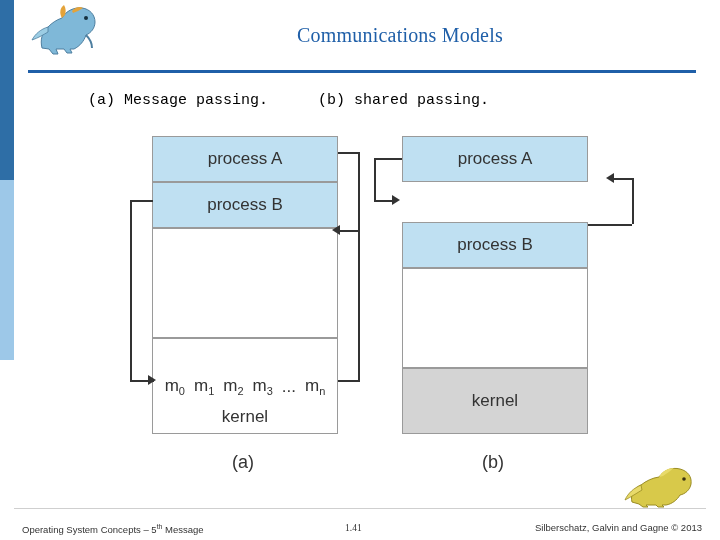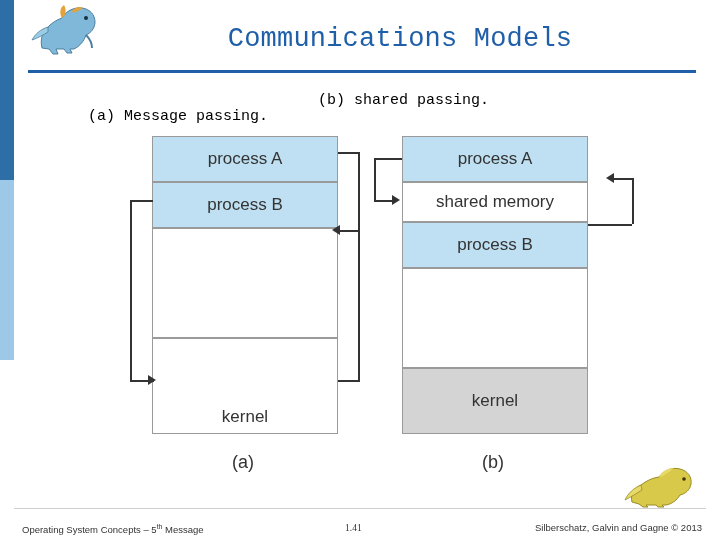--- a/index.html
+++ b/index.html
@@ -50,23 +50,23 @@
     height: 56px;
   }
 
   
   .title {
     position: absolute;
     left: 120px;
     top: 24px;
     width: 560px;
     text-align: center;
-    font-size: 27px;
+    font-size: 20px;
     color: #1f5fa8;
-    font-family: Liberation Mono, monospace;
+    font-family: Liberation Serif, serif;
     letter-spacing: 0.2px;
   }
   .title-rule {
     position: absolute;
     left: 28px;
     top: 70px;
     width: 668px;
     height: 3px;
     background: #1f5fa8;
   }
@@ -77,21 +77,21 @@
     left: 0;
     top: 92px;
     width: 720px;
     font-family: "Liberation Mono", monospace;
     font-size: 15px;
     color: #000000;
   }
   .caption-a {
     position: absolute;
     left: 88px;
-    top: 16px;
+    top: 0;
   }
   .caption-b {
     position: absolute;
     left: 318px;
     top: 0;
   }
 
   
   .figure {
     position: absolute;
@@ -249,41 +249,46 @@
   </div>
   <div class="box white" style="left:152px; top:98px;  width:186px; height:110px;"></div>
   <div class="box grey" style="left:166px; top:212px; width:158px; height:32px;">
     <span>message queue</span>
   </div>
   <div class="box white" style="left:152px; top:208px; width:186px; height:96px;"></div>
   <div style="position:absolute; left:152px; top:270px; width:186px; height:34px; display:flex; align-items:center; justify-content:center; font-size:17px; color:#333;">
     <span>kernel</span>
   </div>
 
+  <div class="mq-row" style="left:156px; top:244px; width:178px; height:26px;">
+    <span class="m">m<sub>0</sub></span>
+    <span class="m">m<sub>1</sub></span>
+    <span class="m">m<sub>2</sub></span>
+    <span class="m">m<sub>3</sub></span>
+    <span class="m">...</span>
+    <span class="m">m<sub>n</sub></span>
+  </div>
 
   <div class="line hline" style="left:338px; top:22px;  width:22px;"></div>
   <div class="line vline" style="left:358px; top:22px;  height:78px;"></div>
   <div class="line hline" style="left:338px; top:100px; width:22px;"></div>
   <div class="arrow arrow-left" style="left:332px; top:95px;"></div>
 
   <div class="line hline" style="left:130px; top:70px;  width:23px;"></div>
   <div class="line vline" style="left:130px; top:70px;  height:180px;"></div>
   <div class="line hline" style="left:130px; top:250px; width:24px;"></div>
   <div class="arrow arrow-right" style="left:148px; top:245px;"></div>
 
   <div class="line hline" style="left:338px; top:250px; width:22px;"></div>
   <div class="line vline" style="left:358px; top:100px; height:150px;"></div>
 
   <div class="sublabel" style="left:232px; top:322px;">(a)</div>
 
   <div class="box blue" style="left:402px; top:6px;   width:186px; height:46px;">
     <span>process A</span>
-  </div>
-  <div class="box white" style="left:402px; top:52px;  width:186px; height:40px; font-size:17px;">
-    <span>shared memory</span>
   </div>
   <div class="box blue" style="left:402px; top:92px;  width:186px; height:46px;">
     <span>process B</span>
   </div>
   <div class="box white" style="left:402px; top:138px; width:186px; height:100px;"></div>
   <div class="box grey" style="left:402px; top:238px; width:186px; height:66px;">
     <span>kernel</span>
   </div>
 
   <div class="line vline" style="left:374px; top:28px;  height:44px;"></div>

